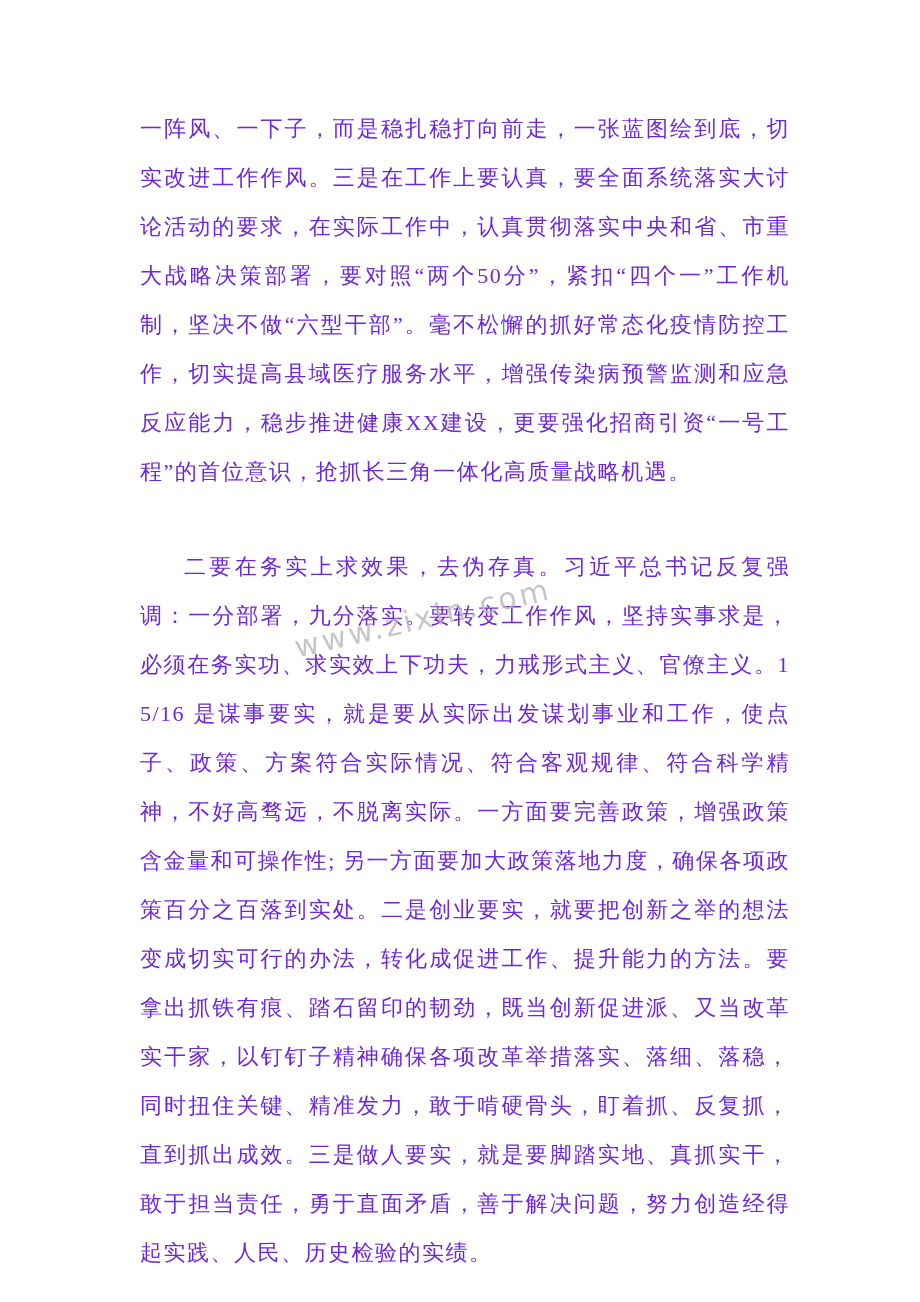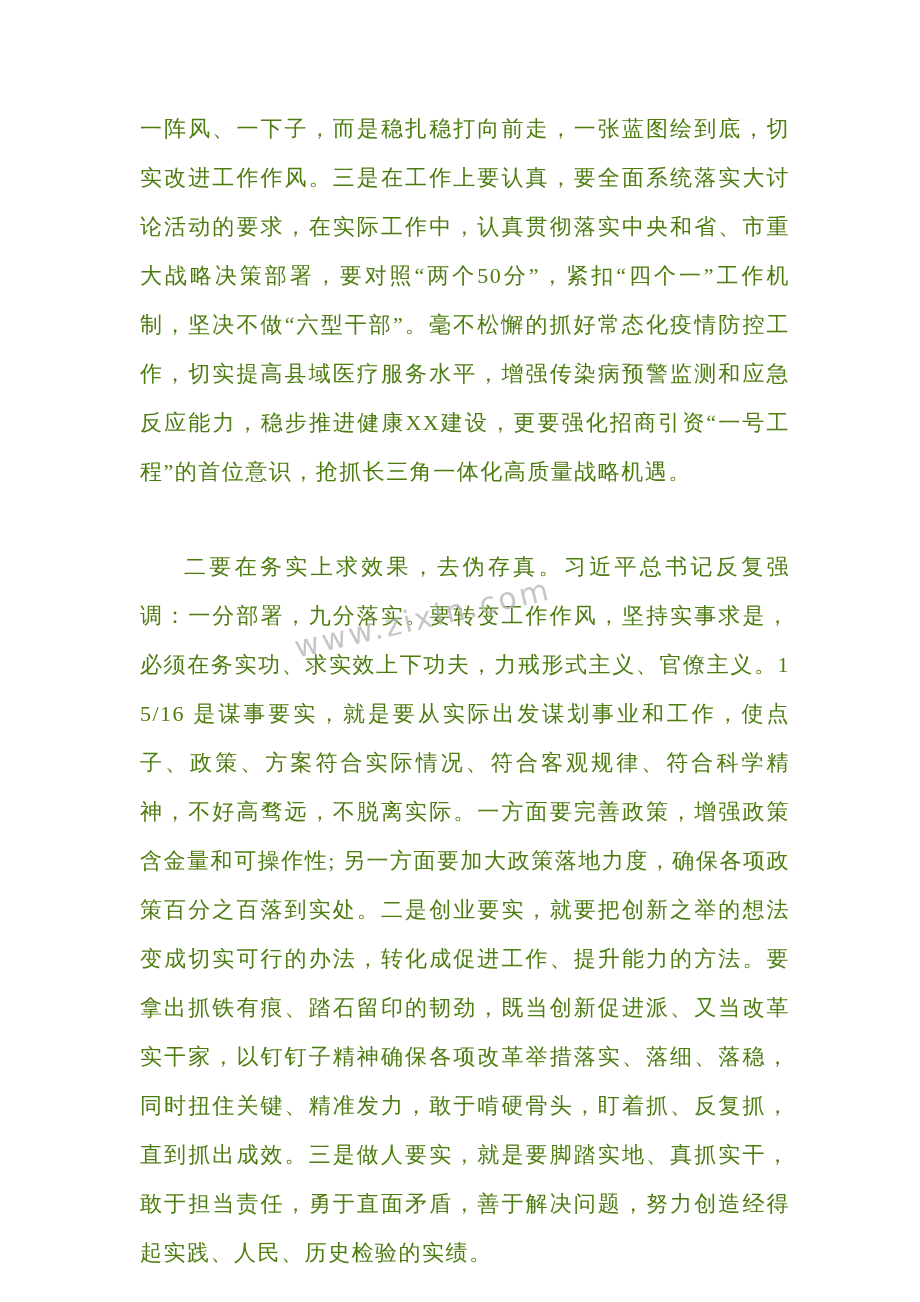--- a/index.html
+++ b/index.html
@@ -17,21 +17,21 @@
   .page {
     position: absolute;
     inset: 0;
     background: #ffffff;
   }
   .content {
     position: absolute;
     left: 140px;
     top: 104px;
     width: 650px;
-    color: #4d7c0f;
+    color: #6d28d9;
   }
   .para {
     font-size: 22px;
     line-height: 49px;
     text-align: justify;
     text-justify: inter-ideograph;
     margin: 0;
     letter-spacing: 1.5px;
     word-break: break-all;
   }

